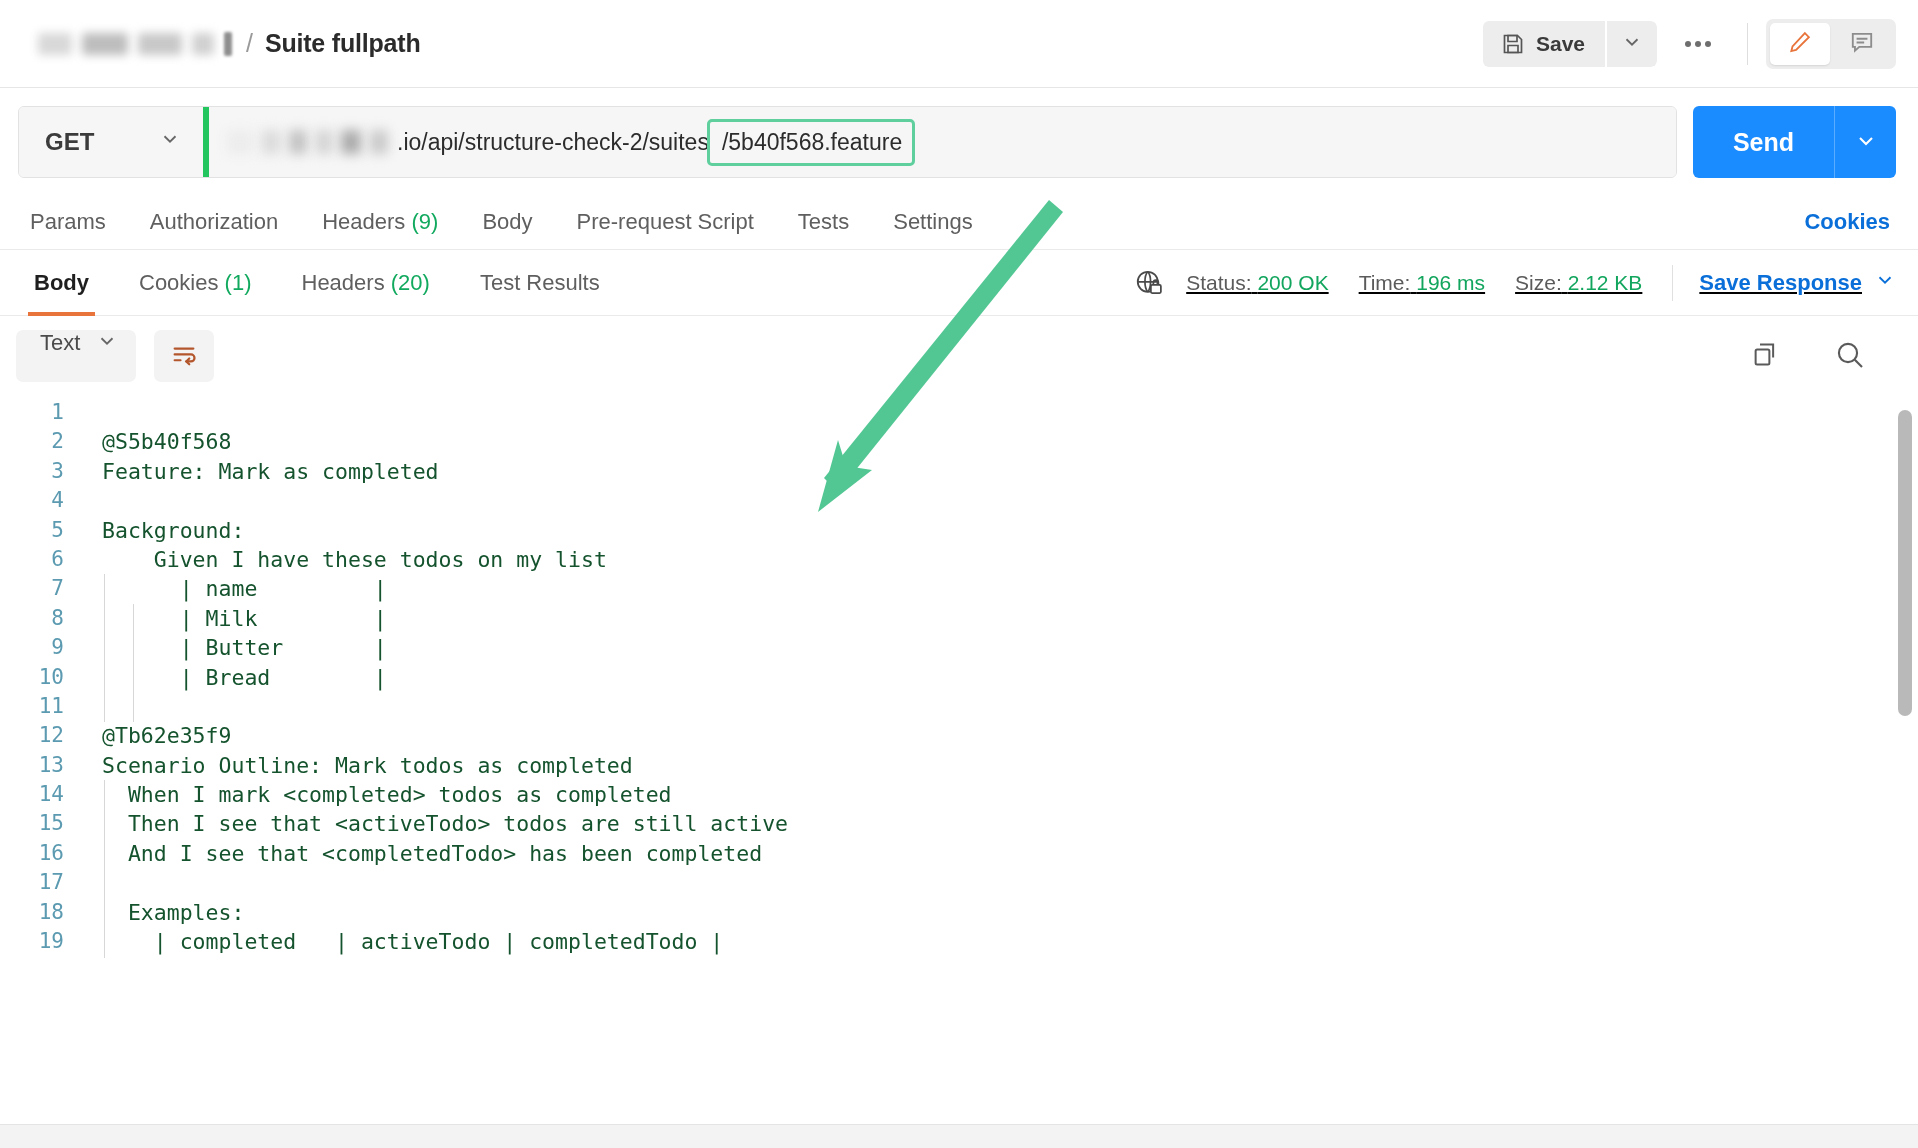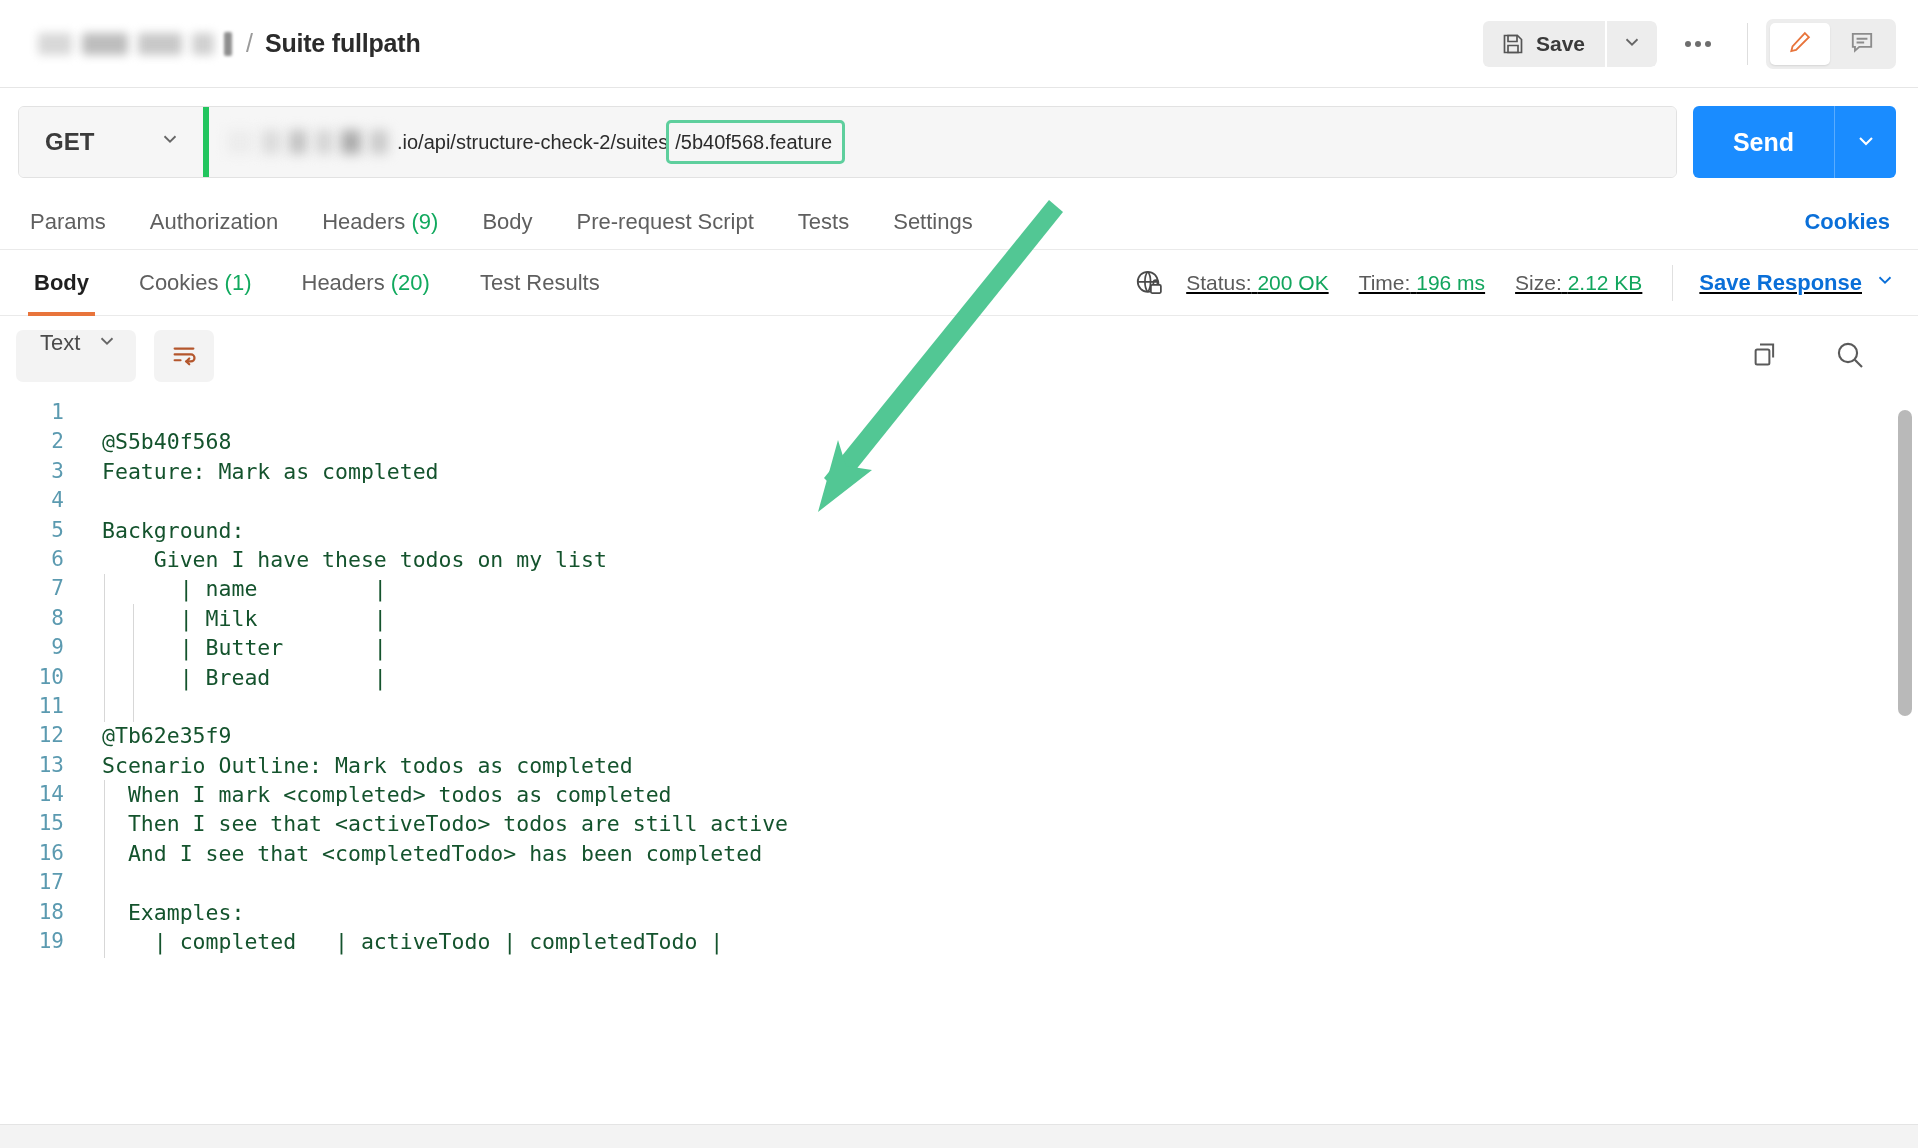--- a/index.html
+++ b/index.html
@@ -57,26 +57,26 @@
     flex:1; display:flex; align-items:stretch; height:72px;
     border:1px solid #e2e2e2; border-radius:6px; background:#fcfcfc; overflow:hidden;
   }
   .method {
     width: 190px; display:flex; align-items:center; justify-content:space-between;
     padding: 0 22px 0 26px; font-size: 24px; color:#3b3b3b; font-weight:600;
     border-right:6px solid #22c55e; cursor:pointer; background:#f6f6f6;
   }
   .url-field {
     flex:1; display:flex; align-items:center; position:relative;
-    padding-left: 18px; background:#f6f6f6; font-size: 20px; color:#2c2c2c;
+    padding-left: 18px; background:#f6f6f6; font-size: 23px; color:#2c2c2c;
     font-family:"Liberation Sans", sans-serif; white-space:nowrap; overflow:hidden;
   }
   .url-blur { display:inline-block; height:24px; border-radius:2px; filter: blur(6px); margin-right:9px; }
   .url-hl {
-    border: 3px solid #5ecf9d; border-radius: 5px; padding: 9px 10px 9px 6px;
+    border: 3px solid #5ecf9d; border-radius: 5px; padding: 9px 10px 9px 12px;
     margin-left: -2px; line-height:1;
   }
   .send-group { display:flex; align-items:flex-end; }
   .send-btn {
     background:#1a8cff; color:#fff; border:none; cursor:pointer;
     font-size: 25px; font-weight:700; padding: 0 40px; height:72px;
     border-radius: 6px 0 0 6px;
   }
   .send-caret {
     background:#1a8cff; border:none; cursor:pointer; width:62px; height:72px;

